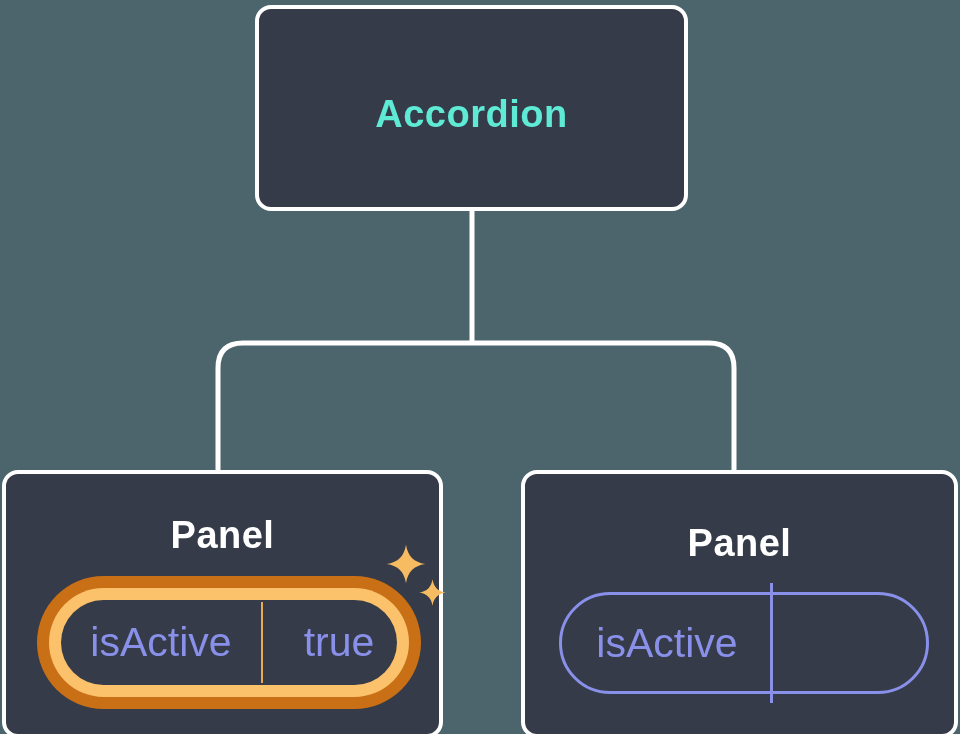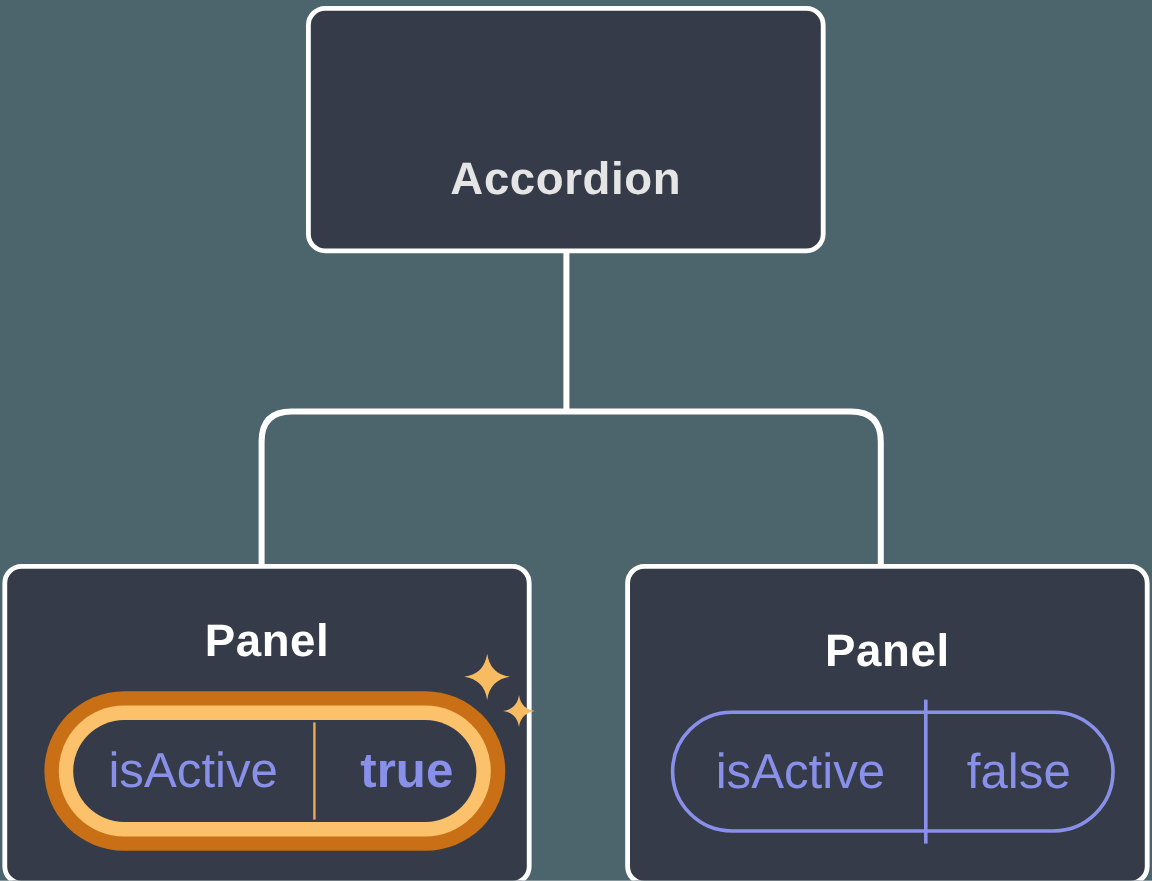--- a/index.html
+++ b/index.html
@@ -63,21 +63,21 @@
     overflow: hidden;
   }
   .seg {
     display: flex;
     align-items: center;
     justify-content: center;
     font-size: 41px;
     line-height: 1;
   }
   .pill-inner .seg-name  { width: 200px; }
-  .pill-inner .seg-value { flex: 1; font-weight: 700; margin-left: 18px; }
+  .pill-inner .seg-value { flex: 1; font-weight: 400; margin-left: 18px; }
   .pill-divider { width: 2px; margin: 2px 0; }
 
   
   .pill-plain {
     position: absolute;
     left: 34px; top: 118px;
     width: 370px; height: 102px;
     box-sizing: border-box;
     border-radius: 51px;
     border: 3px solid;
@@ -100,21 +100,21 @@
 <body>
 
 <div class="stage" id="stage" style="background: rgb(76, 101, 108);">
 
   <svg class="connector-svg" width="960" height="734" viewBox="0 0 960 734">
     <path id="conn-stem" d="M472 206 L472 345" fill="none" stroke-width="5" stroke="#FFFFFF"></path>
     <path id="conn-bracket" d="M218 472 L218 368 Q218 343 243 343 L709 343 Q734 343 734 368 L734 472" fill="none" stroke-width="5" stroke="#FFFFFF"></path>
   </svg>
 
   <div class="node node-root" id="node-root" style="background: rgb(53, 59, 72); border-color: rgb(255, 255, 255);">
-    <div class="node-title" style="color: #e5e5e5; margin-top: 36px;">Accordion</div>
+    <div class="node-title" style="color: #5eead4;">Accordion</div>
   </div>
 
   <div class="node panel panel-left" id="panel-left" style="background: rgb(53, 59, 72); border-color: rgb(255, 255, 255);">
     <div class="node-title" style="color: rgb(255, 255, 255);">Panel</div>
     <div class="pill-outer" id="pill-ring-outer" style="background: rgb(201, 111, 21);">
       <div class="pill-mid" id="pill-ring-inner" style="background: rgb(251, 193, 107);">
         <div class="pill-inner" id="pill-active" style="background: rgb(53, 59, 72);">
           <div class="seg seg-name" style="color: rgb(137, 144, 233);">isActive</div>
           <div class="pill-divider" id="pill-active-divider" style="background: rgb(235, 171, 82);"></div>
           <div class="seg seg-value" style="color: rgb(137, 144, 233);">true</div>
@@ -127,18 +127,17 @@
     <path class="sparkle-path" d="M0,-22 C2,-9 9,-2 22,0 C9,2 2,9 0,22 C-2,9 -9,2 -22,0 C-9,-2 -2,-9 0,-22 Z" fill="#F7BC62"></path>
   </svg>
   <svg class="sparkle sparkle-small" width="29" height="29" viewBox="-24 -24 48 48">
     <path class="sparkle-path" d="M0,-22 C2,-9 9,-2 22,0 C9,2 2,9 0,22 C-2,9 -9,2 -22,0 C-9,-2 -2,-9 0,-22 Z" fill="#F7BC62"></path>
   </svg>
 
   <div class="node panel panel-right" id="panel-right" style="background: rgb(53, 59, 72); border-color: rgb(255, 255, 255);">
     <div class="node-title" style="color: rgb(255, 255, 255);">Panel</div>
     <div class="pill-plain" id="pill-inactive" style="border-color: rgb(137, 144, 233);">
       <div class="seg seg-name" style="color: rgb(137, 144, 233);">isActive</div>
-      <div class="seg seg-value" style="color: rgb(137, 144, 233);">false</div>
     </div>
     <div class="pill-plain-divider" id="pill-inactive-divider" style="background: rgb(137, 144, 233);"></div>
   </div>
 
 </div>
 
 </body></html>

